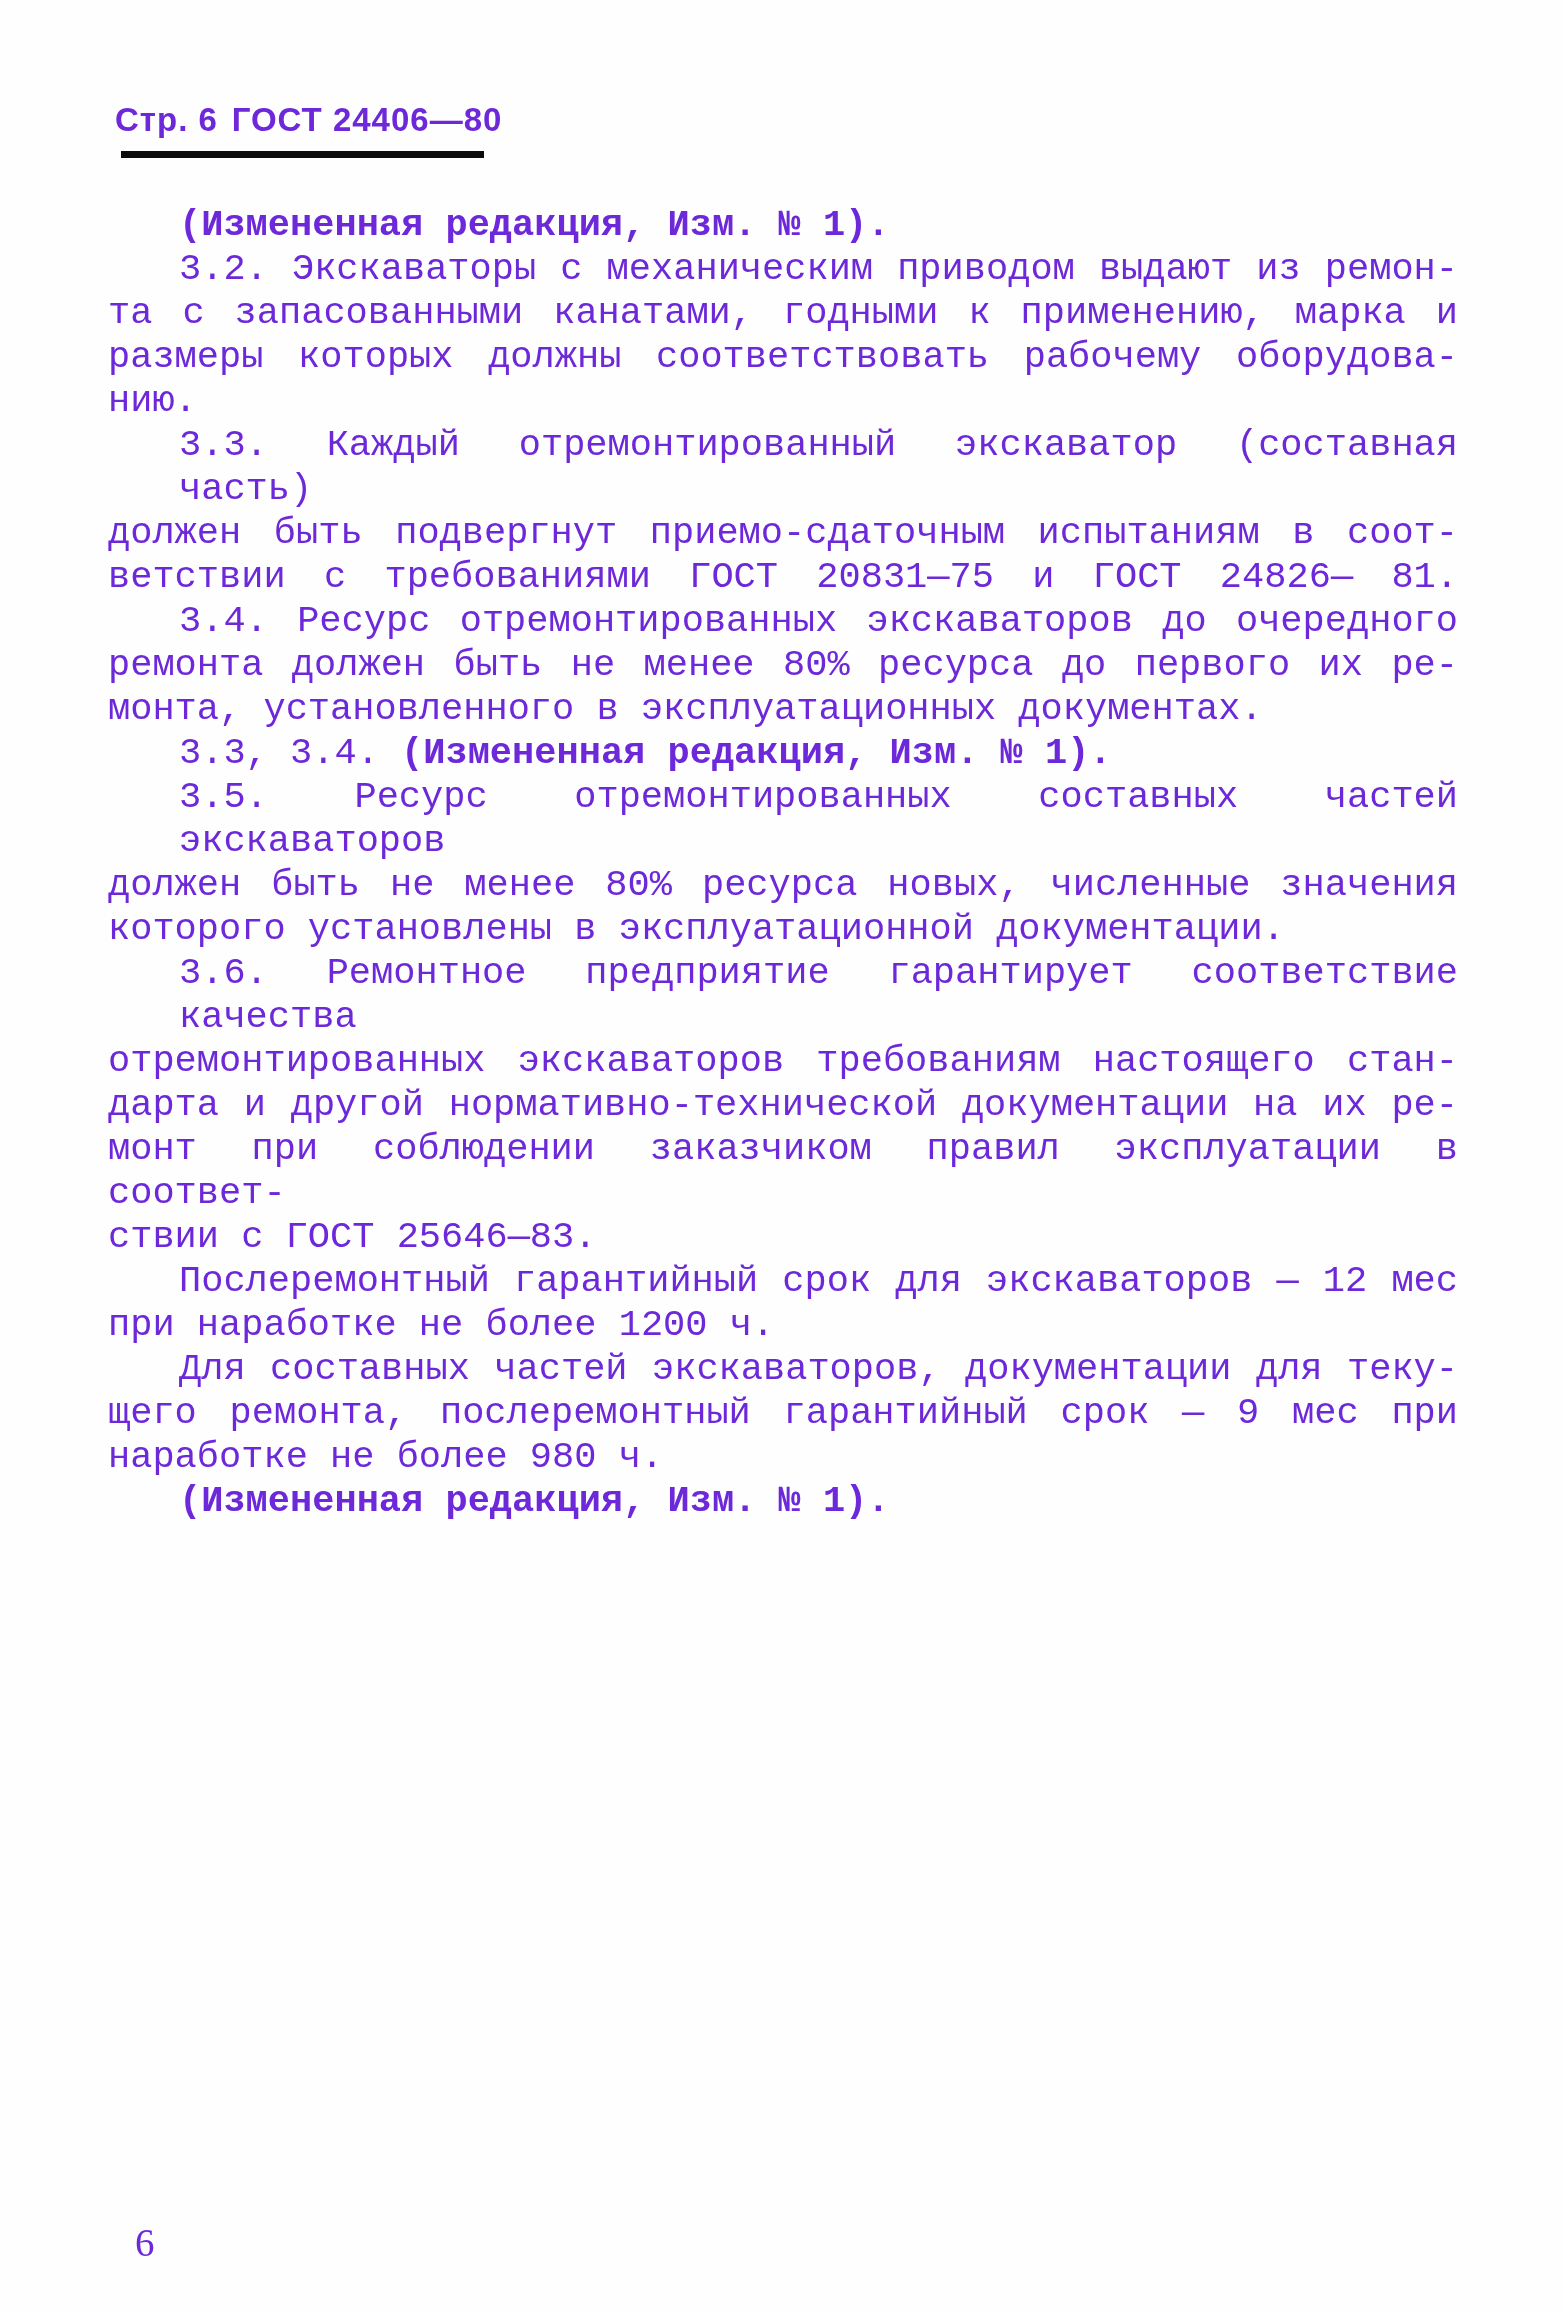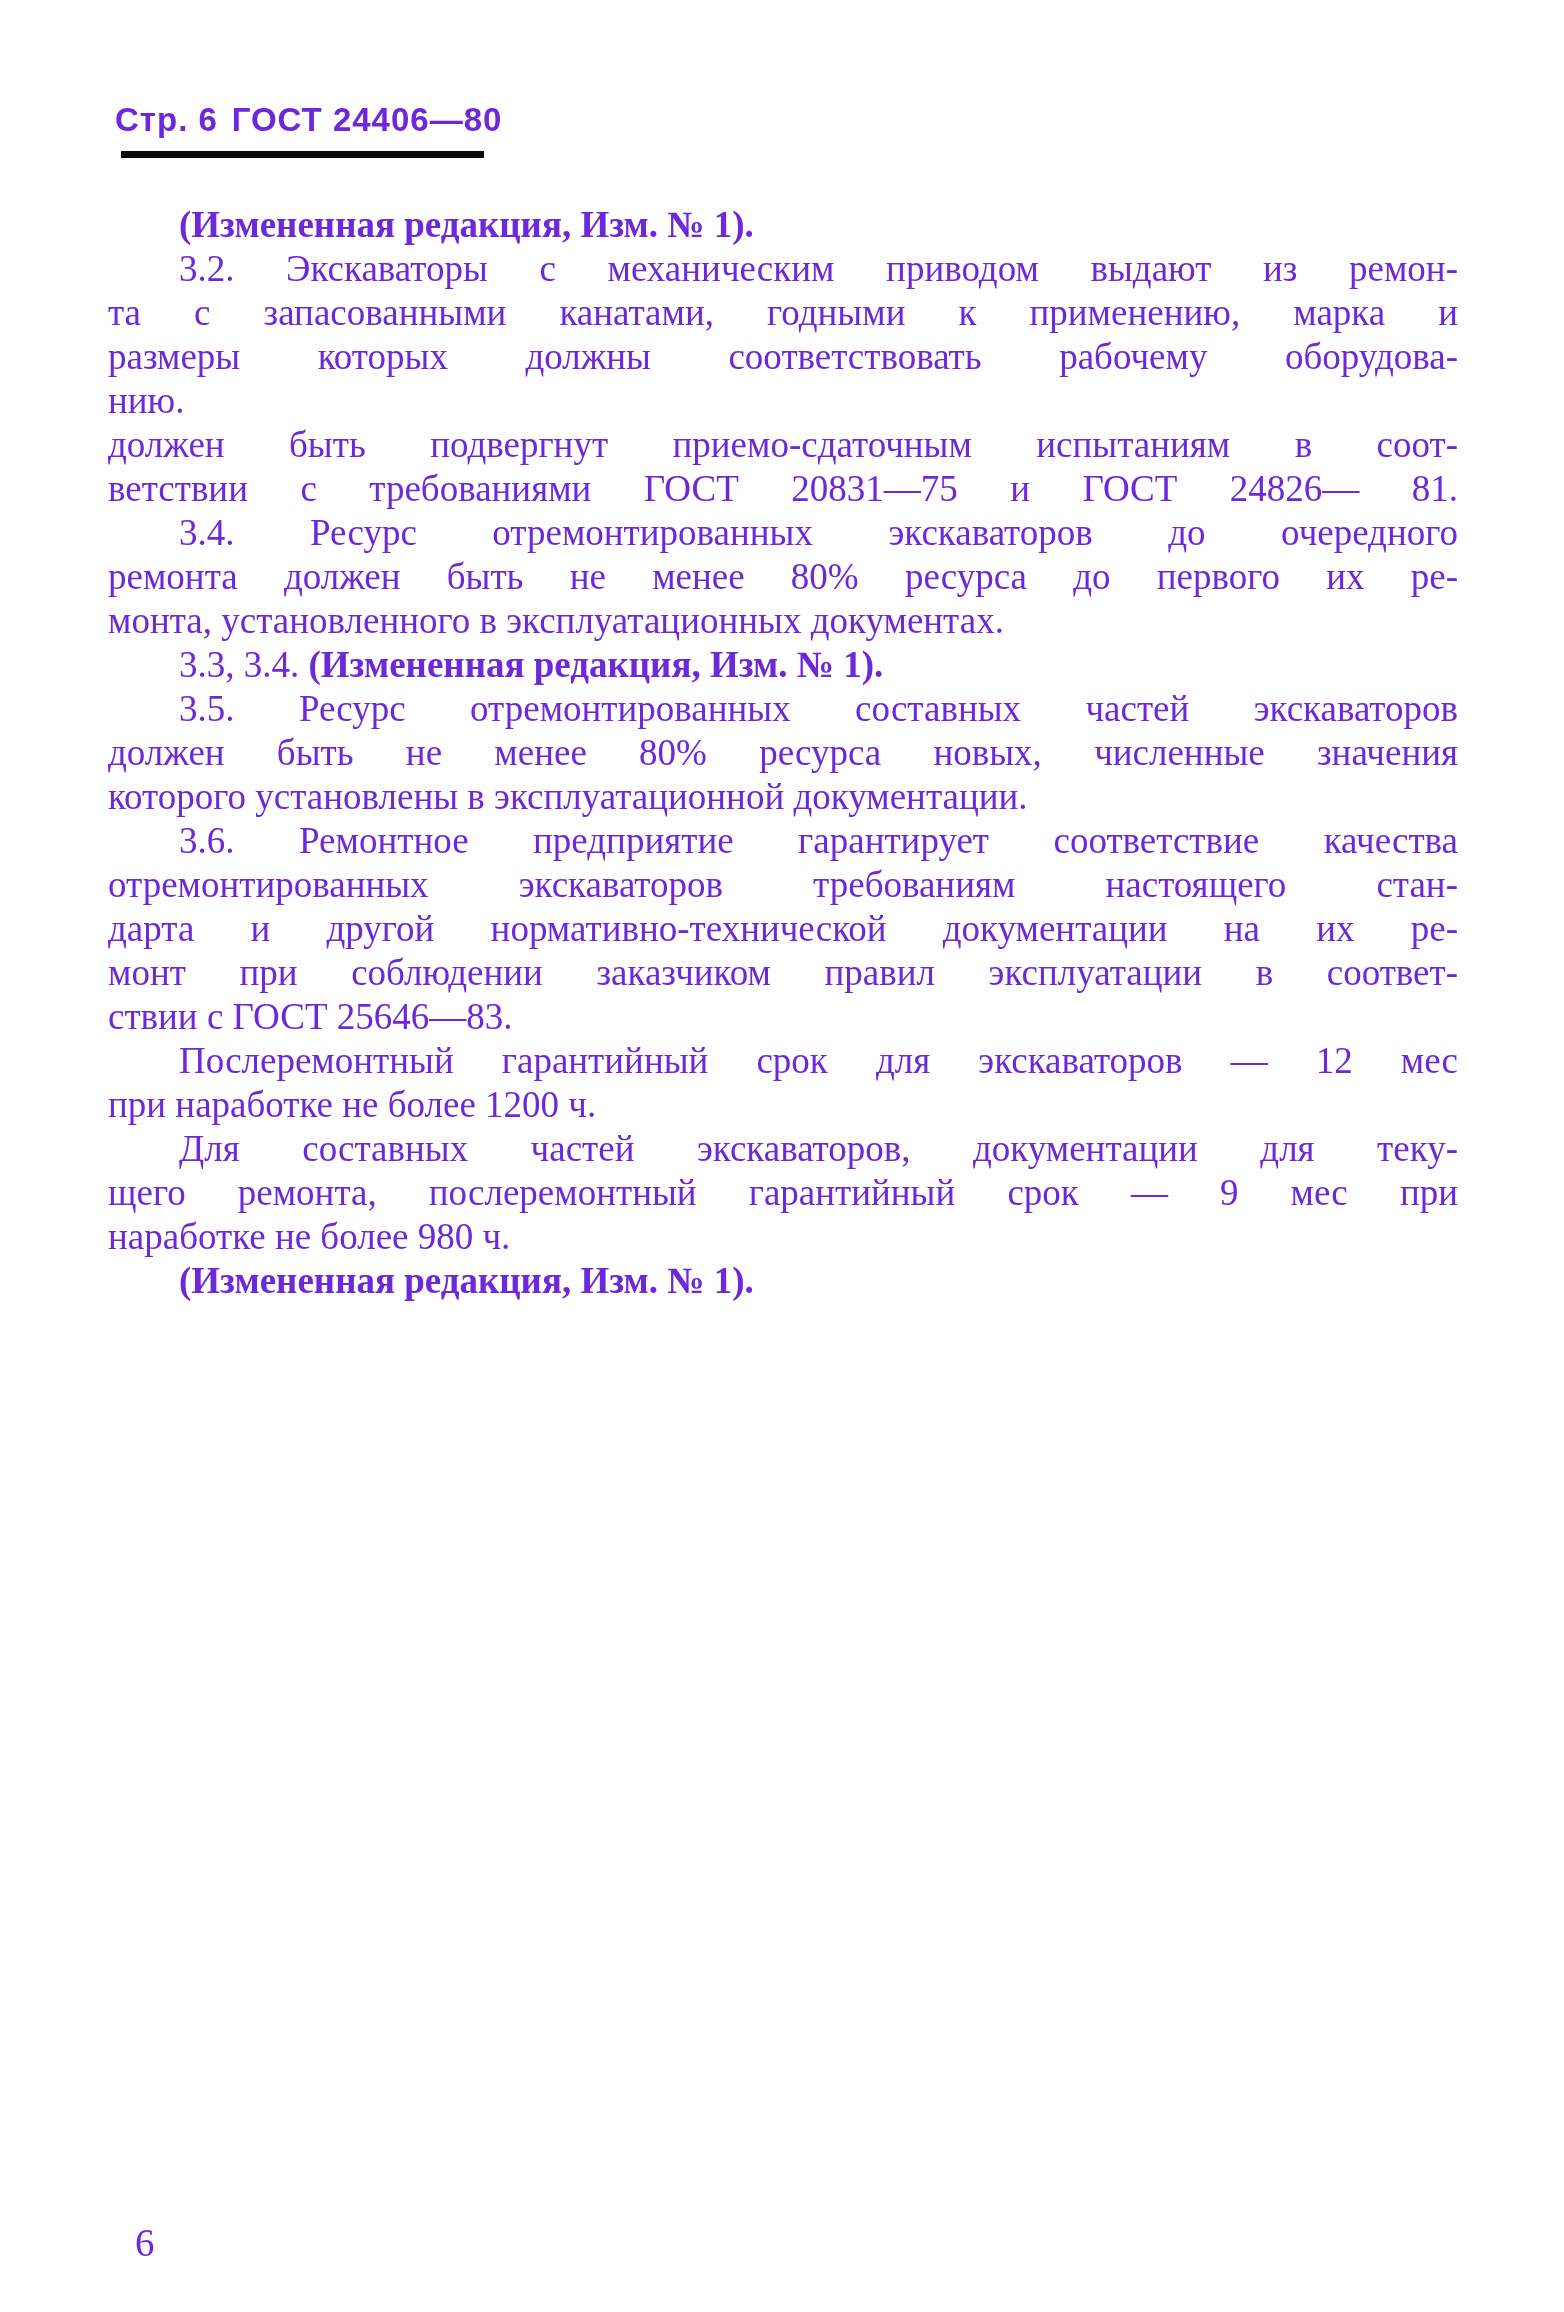--- a/index.html
+++ b/index.html
@@ -35,20 +35,21 @@
     position: absolute;
     left: 108px;
     top: 203px;
     width: 1350px;
     font-size: 37px;
     line-height: 44px;
   }
   .ln {
     text-align: justify;
     text-align-last: justify;
+    font-family: Liberation Mono, monospace;
   }
   .ln.last { text-align-last: left; }
   .ln.indent { padding-left: 71px; }
   .bold { font-weight: bold; }
   .page-number {
     position: absolute;
     left: 135px;
     top: 2221px;
     font-size: 39px;
     line-height: 43px;
@@ -63,20 +64,21 @@
     <span class="page-label">Стр. 6</span><span class="doc-number">ГОСТ 24406—80</span>
   </div>
   <div class="header-rule"></div>
 
   <div class="text-block">
     <div class="ln indent last bold">(Измененная редакция, Изм. № 1).</div>
     <div class="ln indent">3.2. Экскаваторы с механическим приводом выдают из ремон-</div>
     <div class="ln">та с запасованными канатами, годными к применению, марка и</div>
     <div class="ln">размеры которых должны соответствовать рабочему оборудова-</div>
     <div class="ln last">нию.</div>
+    <div class="ln indent">3.3. Каждый отремонтированный экскаватор (составная часть)</div>
     <div class="ln">должен быть подвергнут приемо-сдаточным испытаниям в соот-</div>
     <div class="ln">ветствии с требованиями ГОСТ 20831—75 и ГОСТ 24826— 81.</div>
     <div class="ln indent">3.4. Ресурс отремонтированных экскаваторов до очередного</div>
     <div class="ln">ремонта должен быть не менее 80% ресурса до первого их ре-</div>
     <div class="ln last">монта, установленного в эксплуатационных документах.</div>
     <div class="ln indent last"><span>3.3, 3.4. </span><span class="bold">(Измененная редакция, Изм. № 1).</span></div>
     <div class="ln indent">3.5. Ресурс отремонтированных составных частей экскаваторов</div>
     <div class="ln">должен быть не менее 80% ресурса новых, численные значения</div>
     <div class="ln last">которого установлены в эксплуатационной документации.</div>
     <div class="ln indent">3.6. Ремонтное предприятие гарантирует соответствие качества</div>

